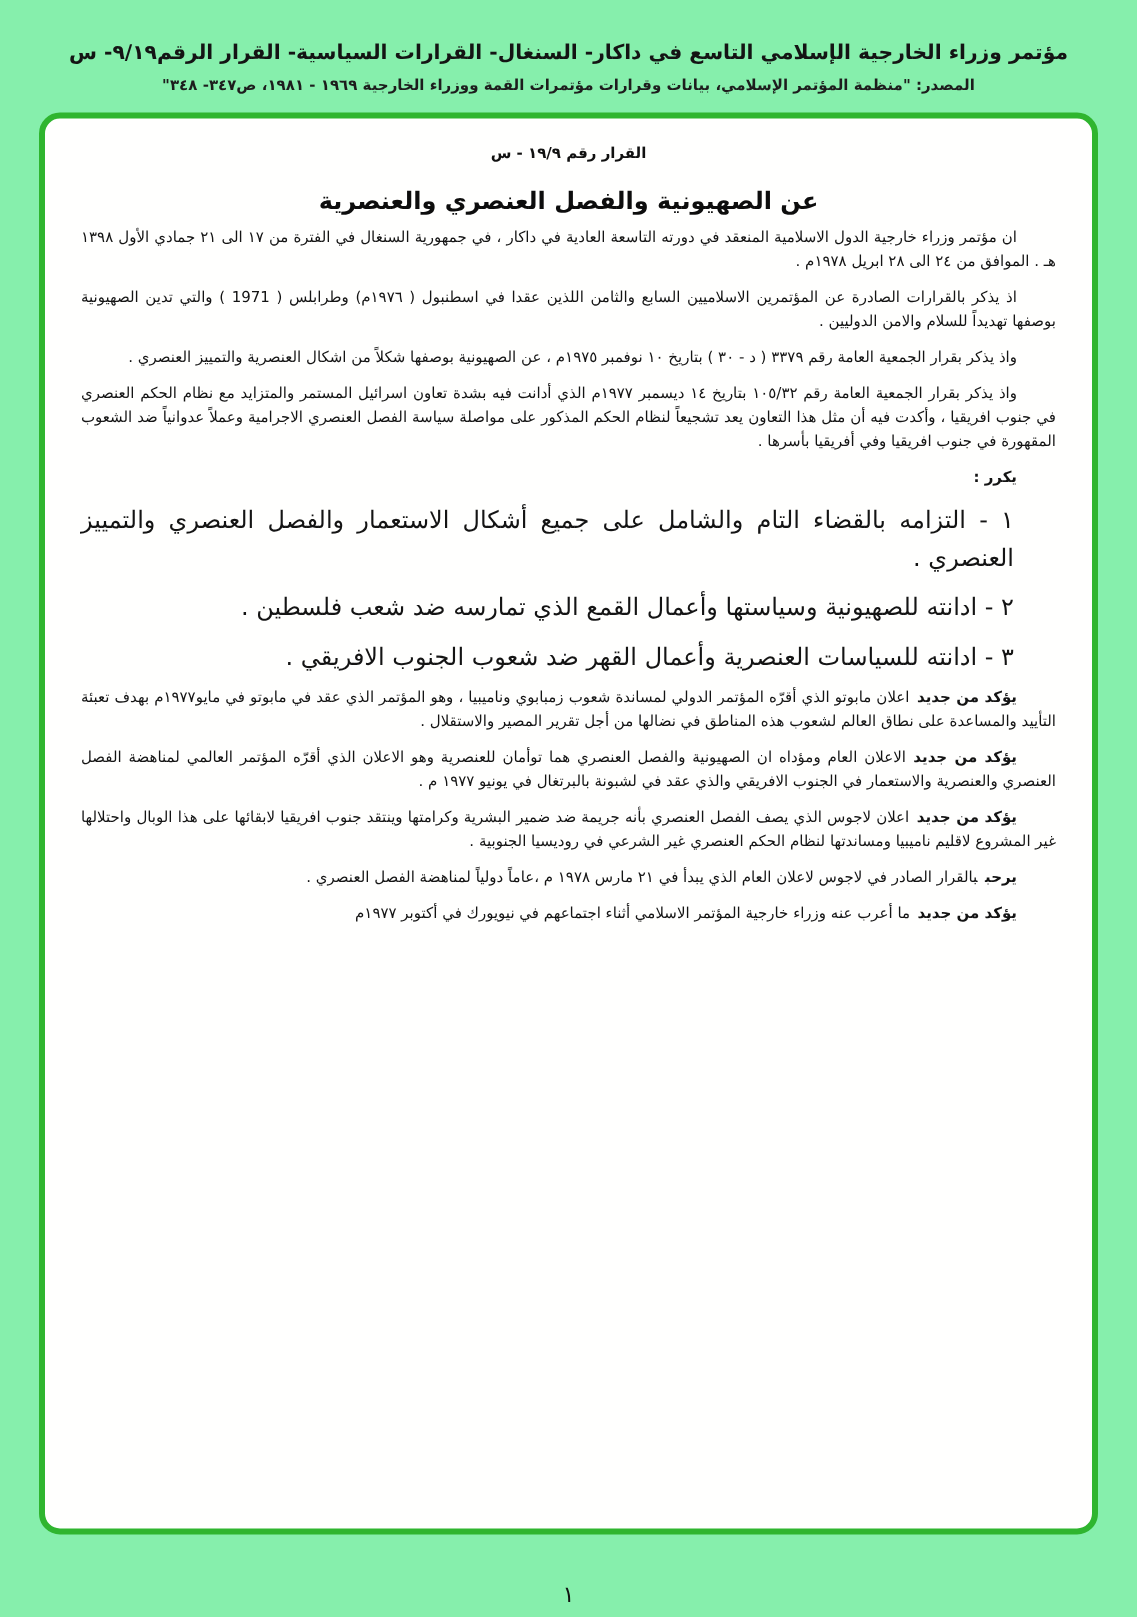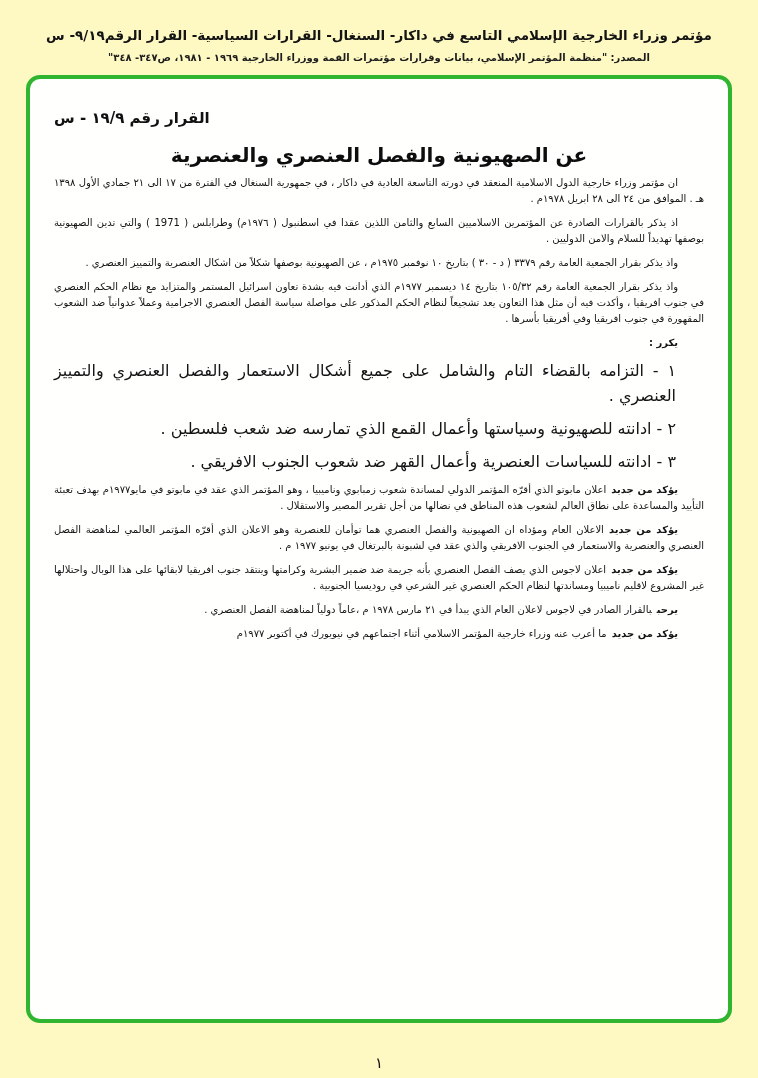--- a/index.html
+++ b/index.html
@@ -3,21 +3,21 @@
 <meta charset="utf-8">
 <style>
   * { margin: 0; padding: 0; box-sizing: border-box; }
   html, body { background: #e9e9e9; }
   body { font-family: "DejaVu Sans", sans-serif; }
   .page {
     position: relative;
     width: 758px;
     height: 1078px;
     margin: 0 auto;
-    background: #fef9c3;
+    background: #86efac;
     direction: rtl;
     padding: 26px 26px 0 26px;
     overflow: hidden;
   }
   .header { text-align: center; color: #141414; }
   .header-line1 {
     font-size: 13.5px;
     font-weight: bold;
     letter-spacing: 0.2px;
     line-height: 1.4;
@@ -31,30 +31,30 @@
   .green-box {
     margin-top: 12px;
     border: 4px solid #2fb52f;
     border-radius: 14px;
     padding: 14px 24px 8px 24px;
     height: 948px;
     overflow: hidden;
     background: #fffffe;
   }
   .title1 {
-    text-align: left;
+    text-align: center;
     font-weight: bold;
-    font-size: 15px;
+    font-size: 10px;
     color: #111;
-    margin-top: 16px;
+    margin-top: 4px;
   }
   .title2 {
     text-align: center;
     font-weight: bold;
-    font-size: 20px;
+    font-size: 16px;
     color: #0d0d0d;
     margin-top: 16px;
     margin-bottom: 6px;
   }
   .para {
     font-size: 10px;
     line-height: 1.6;
     text-align: justify;
     text-indent: 26px;
     margin-top: 8px;

